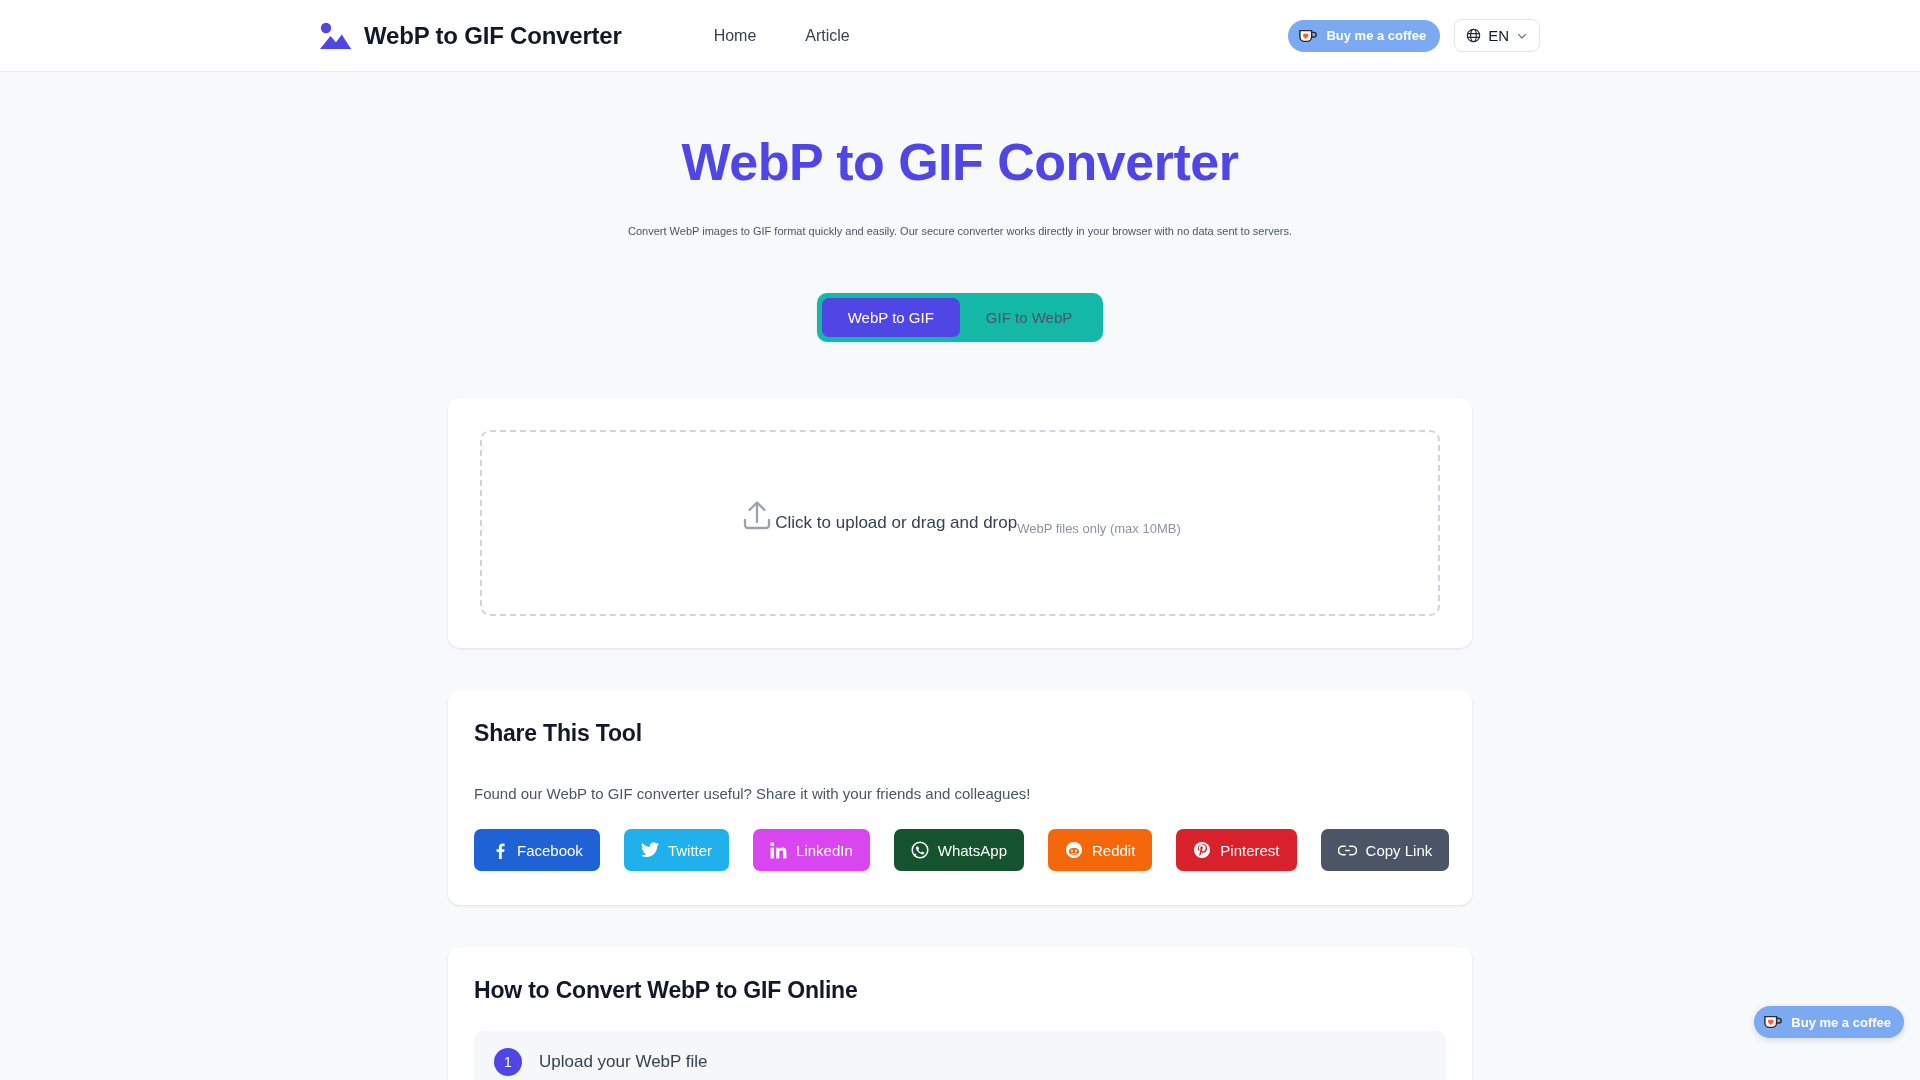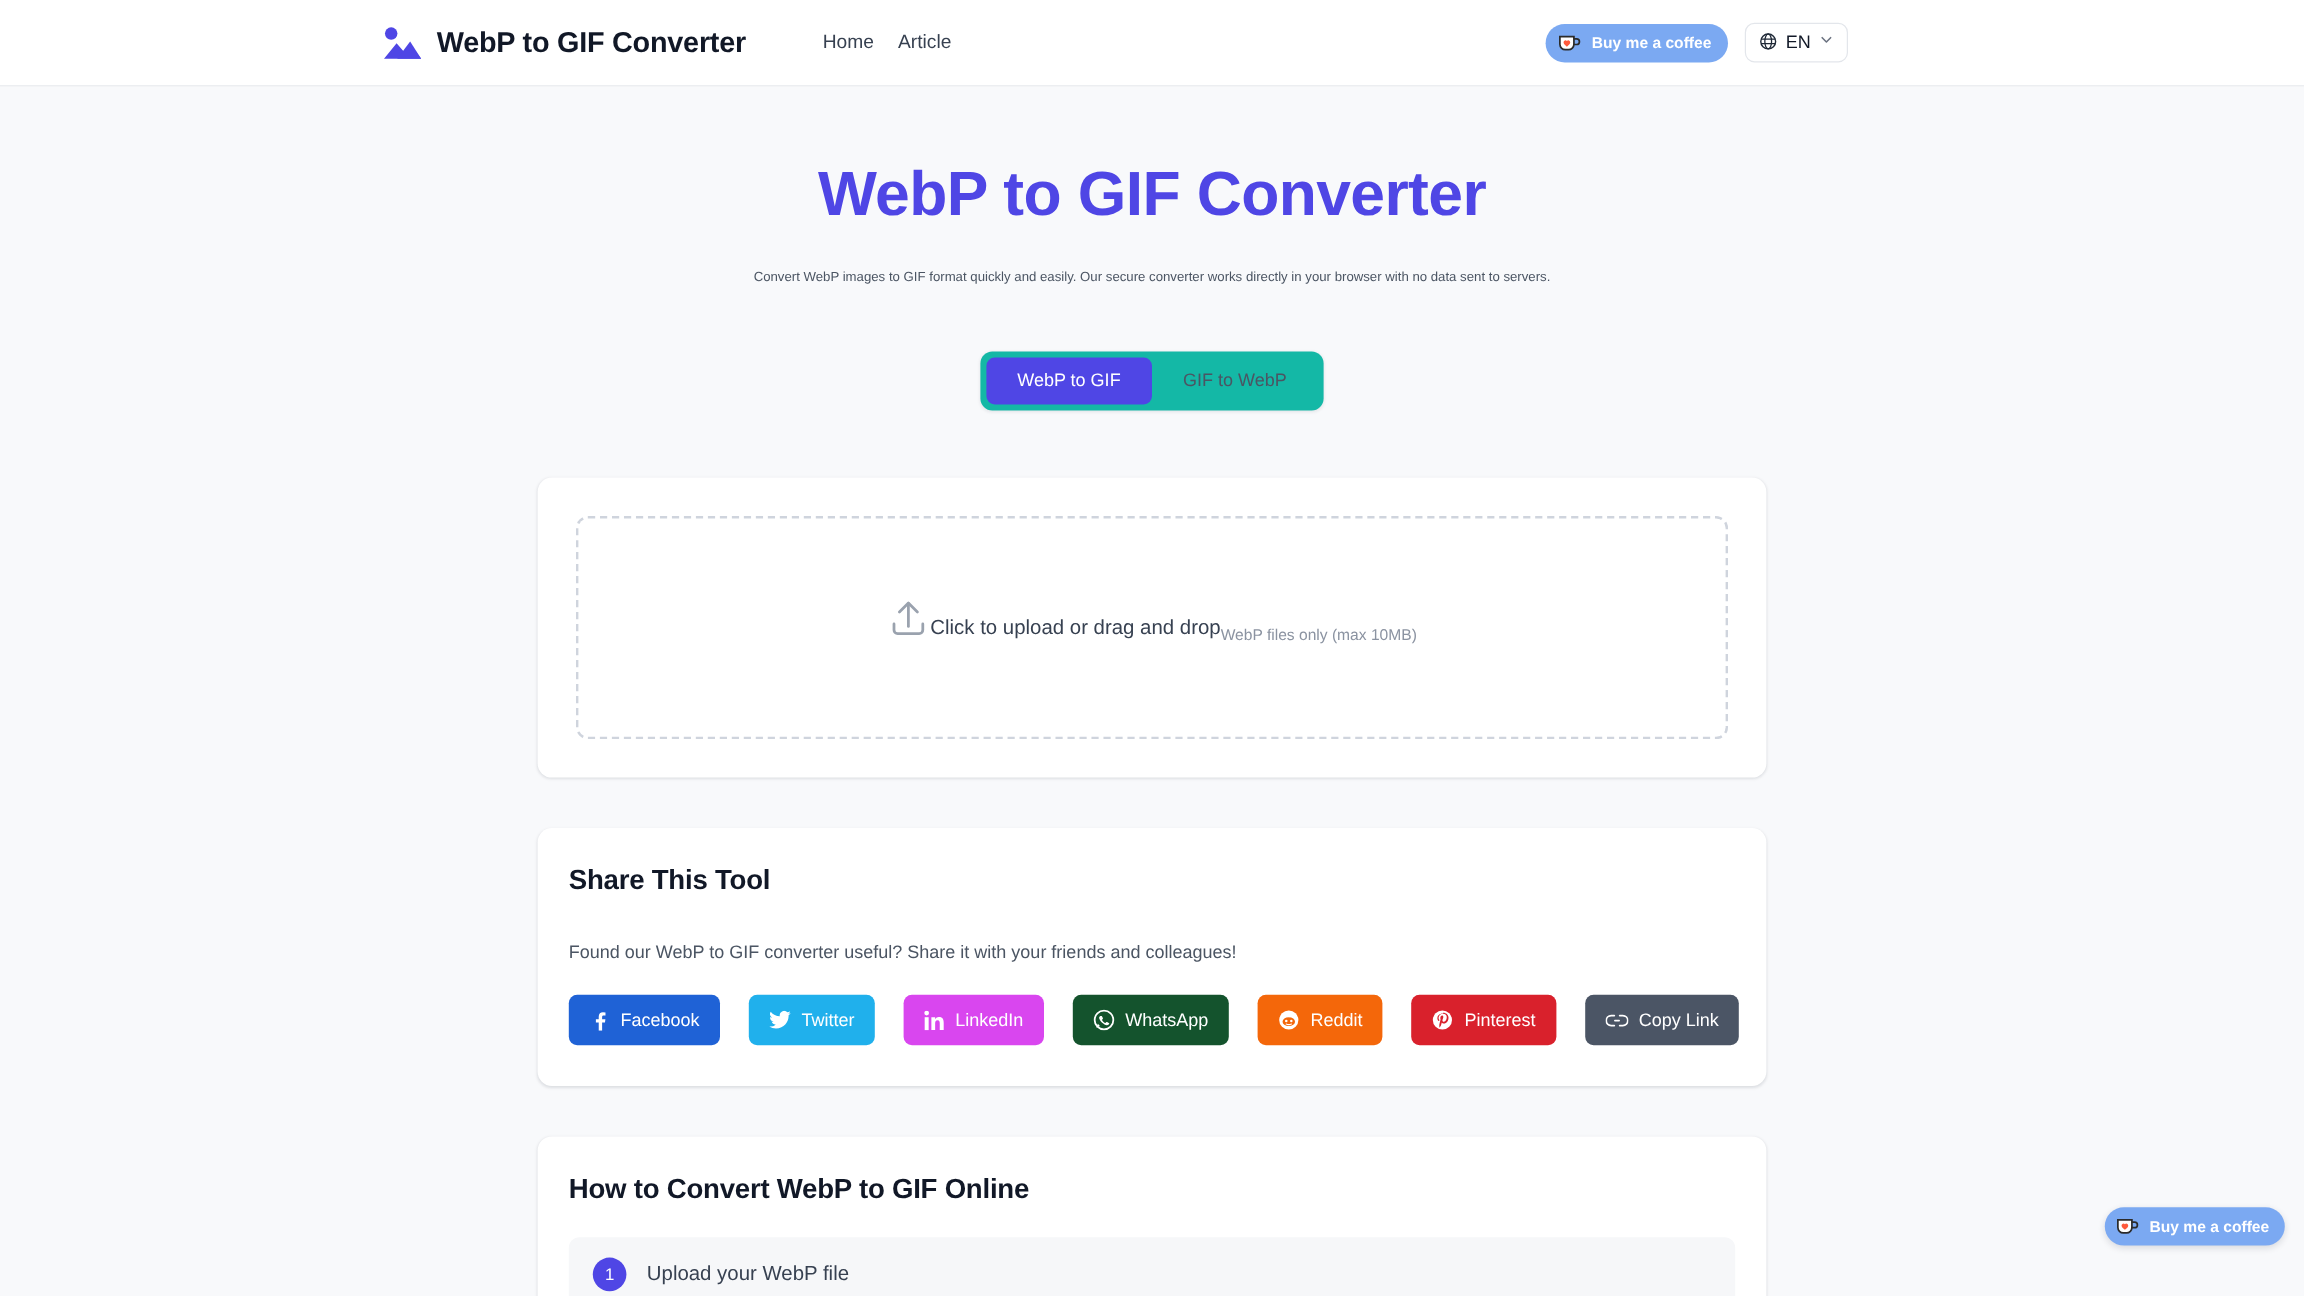--- a/index.html
+++ b/index.html
@@ -32,22 +32,22 @@
   .brand-title {
     font-size: 24px;
     font-weight: bold;
     color: #111827;
     letter-spacing: -0.2px;
     white-space: nowrap;
   }
   .nav {
     display: flex;
     align-items: flex-start;
-    gap: 20px;
-    margin-left: 64px;
+    gap: 49px;
+    margin-left: 92px;
   }
   .nav-link {
     font-size: 16px;
     color: #374151;
     text-decoration: none;
     white-space: nowrap;
   }
   .header-right {
     position: absolute;
     right: 380px;
@@ -67,21 +67,21 @@
   }
   .bmc-label {
     font-size: 13px;
     font-weight: bold;
     color: #ffffff;
     white-space: nowrap;
   }
   .cup-icon { width: 20px; height: 18px; display: block; }
   .lang-btn {
     display: flex;
-    align-items: flex-start;
+    align-items: center;
     gap: 7px;
     background: #ffffff;
     border: 1px solid #e3e6eb;
     border-radius: 8px;
     padding: 7px 11px;
     cursor: pointer;
   }
   .lang-label { font-size: 15px; color: #111827; }
   .globe-icon, .chev-icon { display: block; }
 

